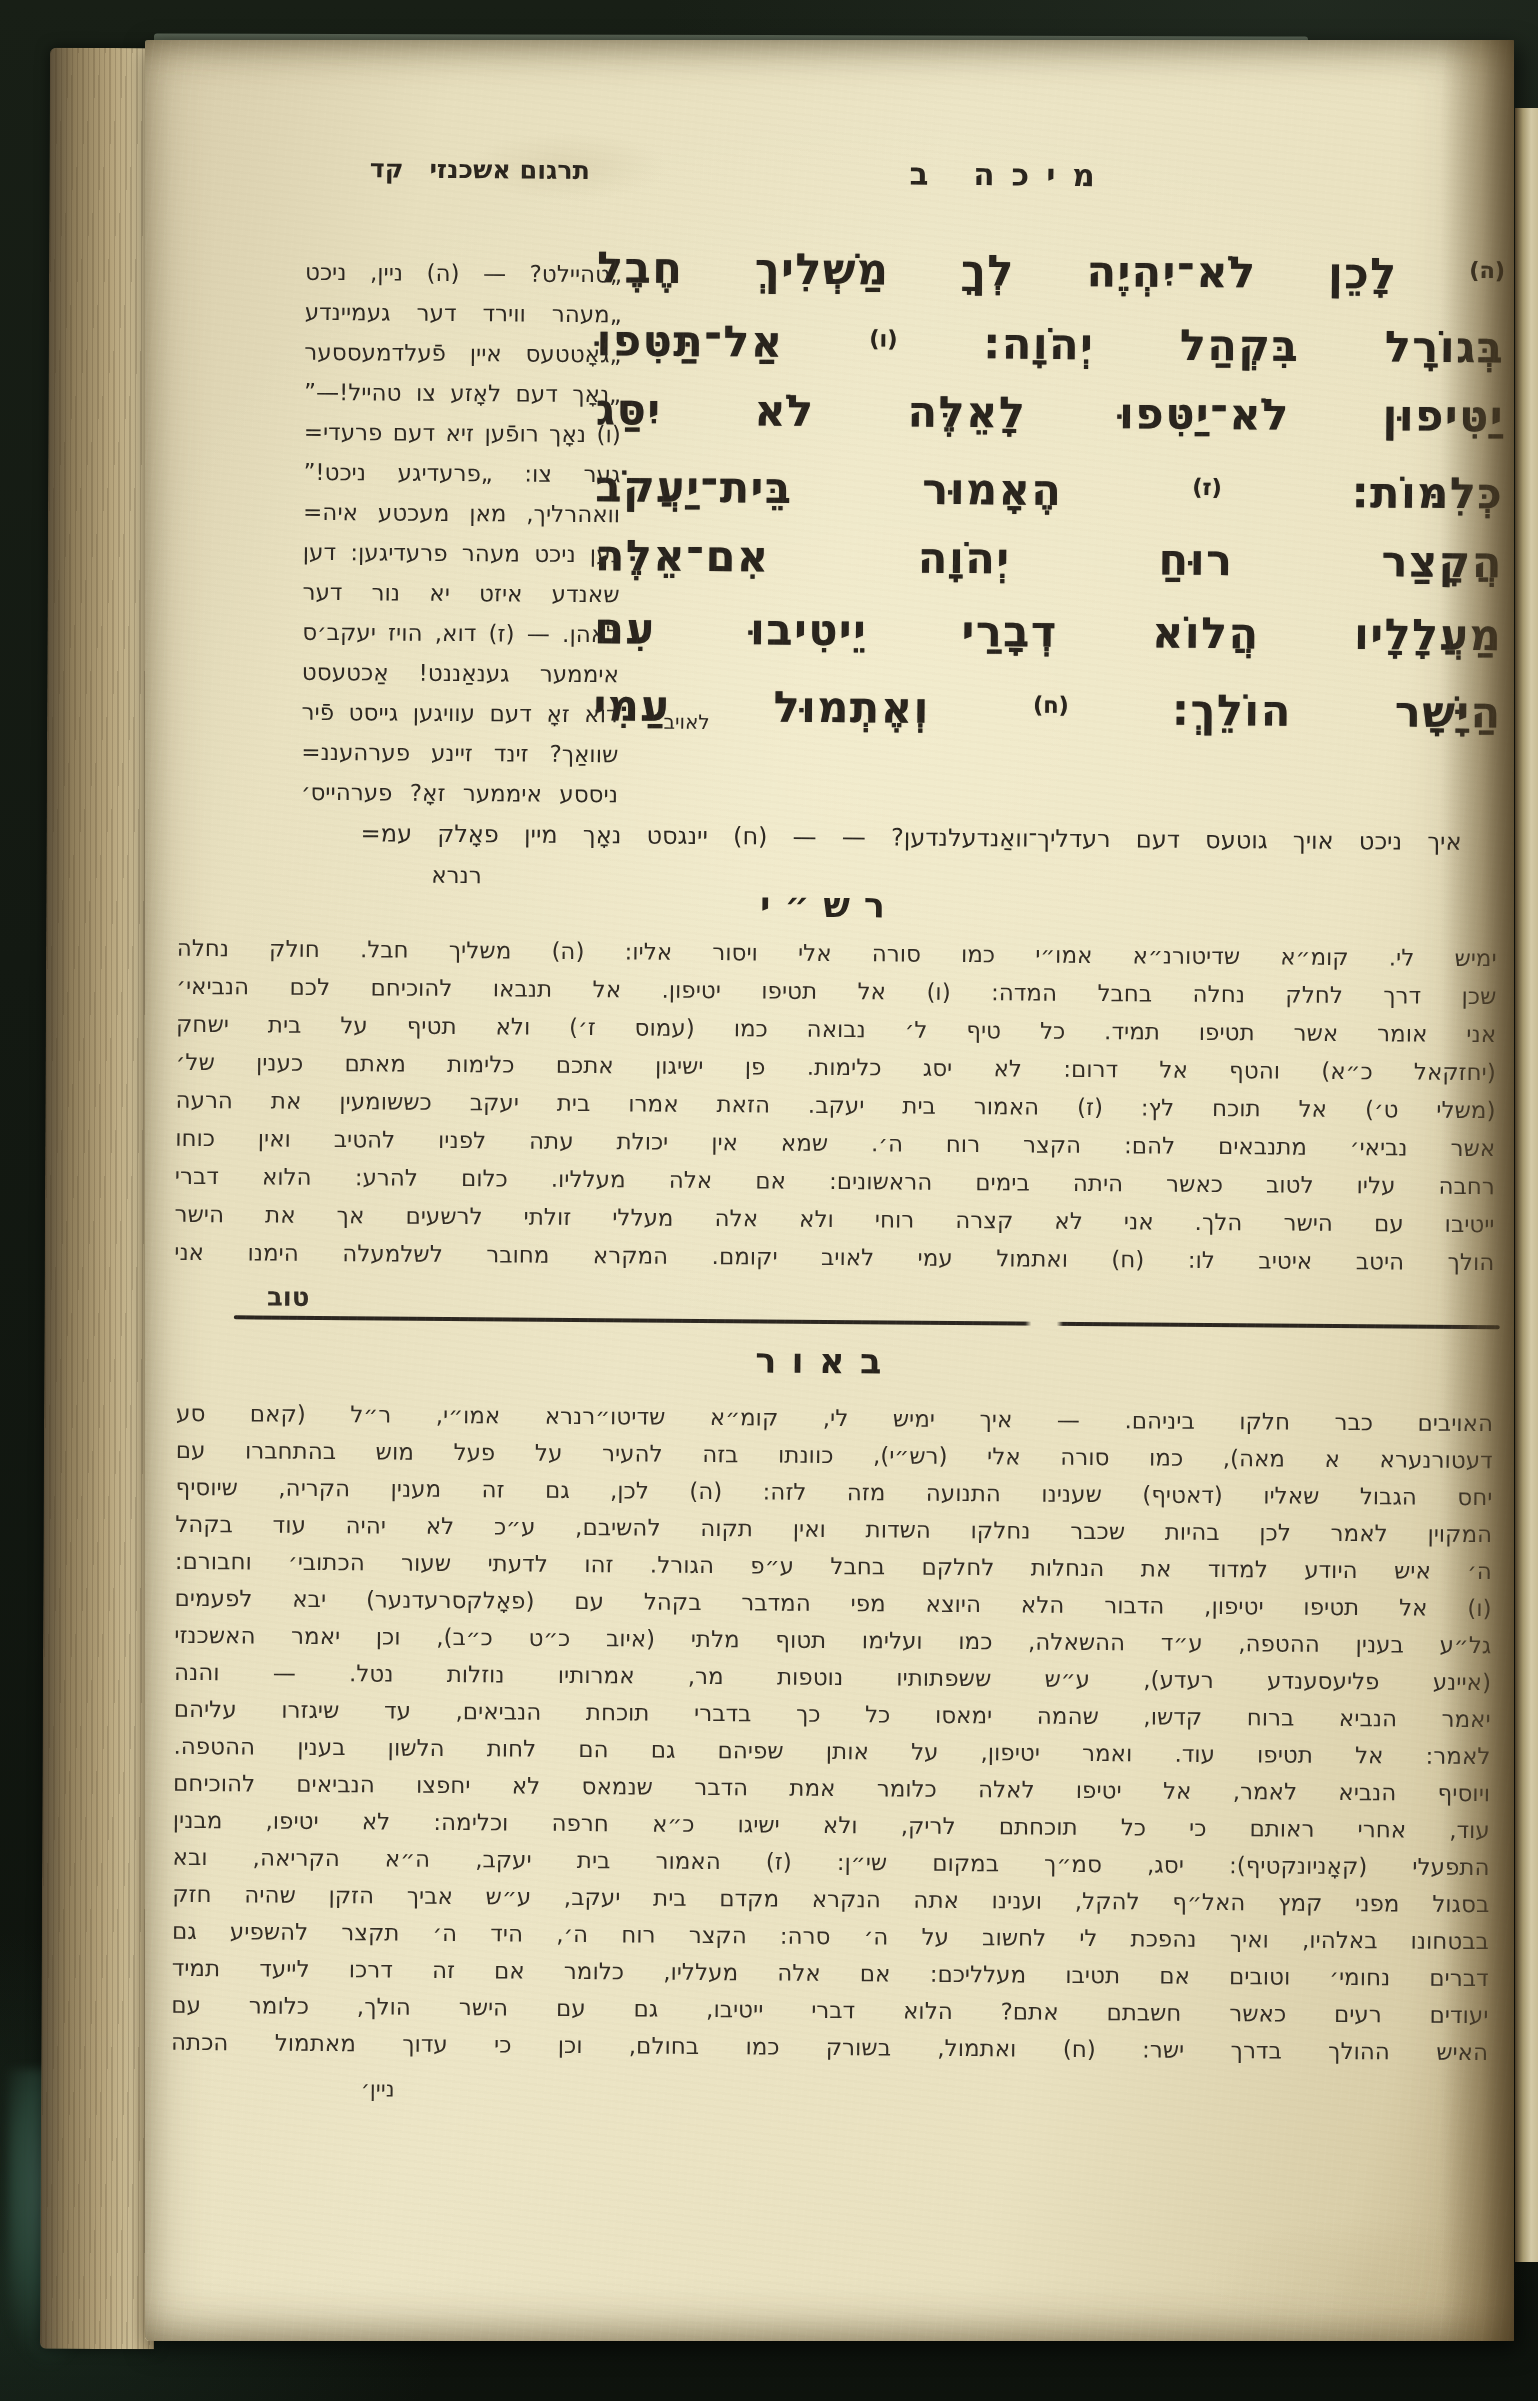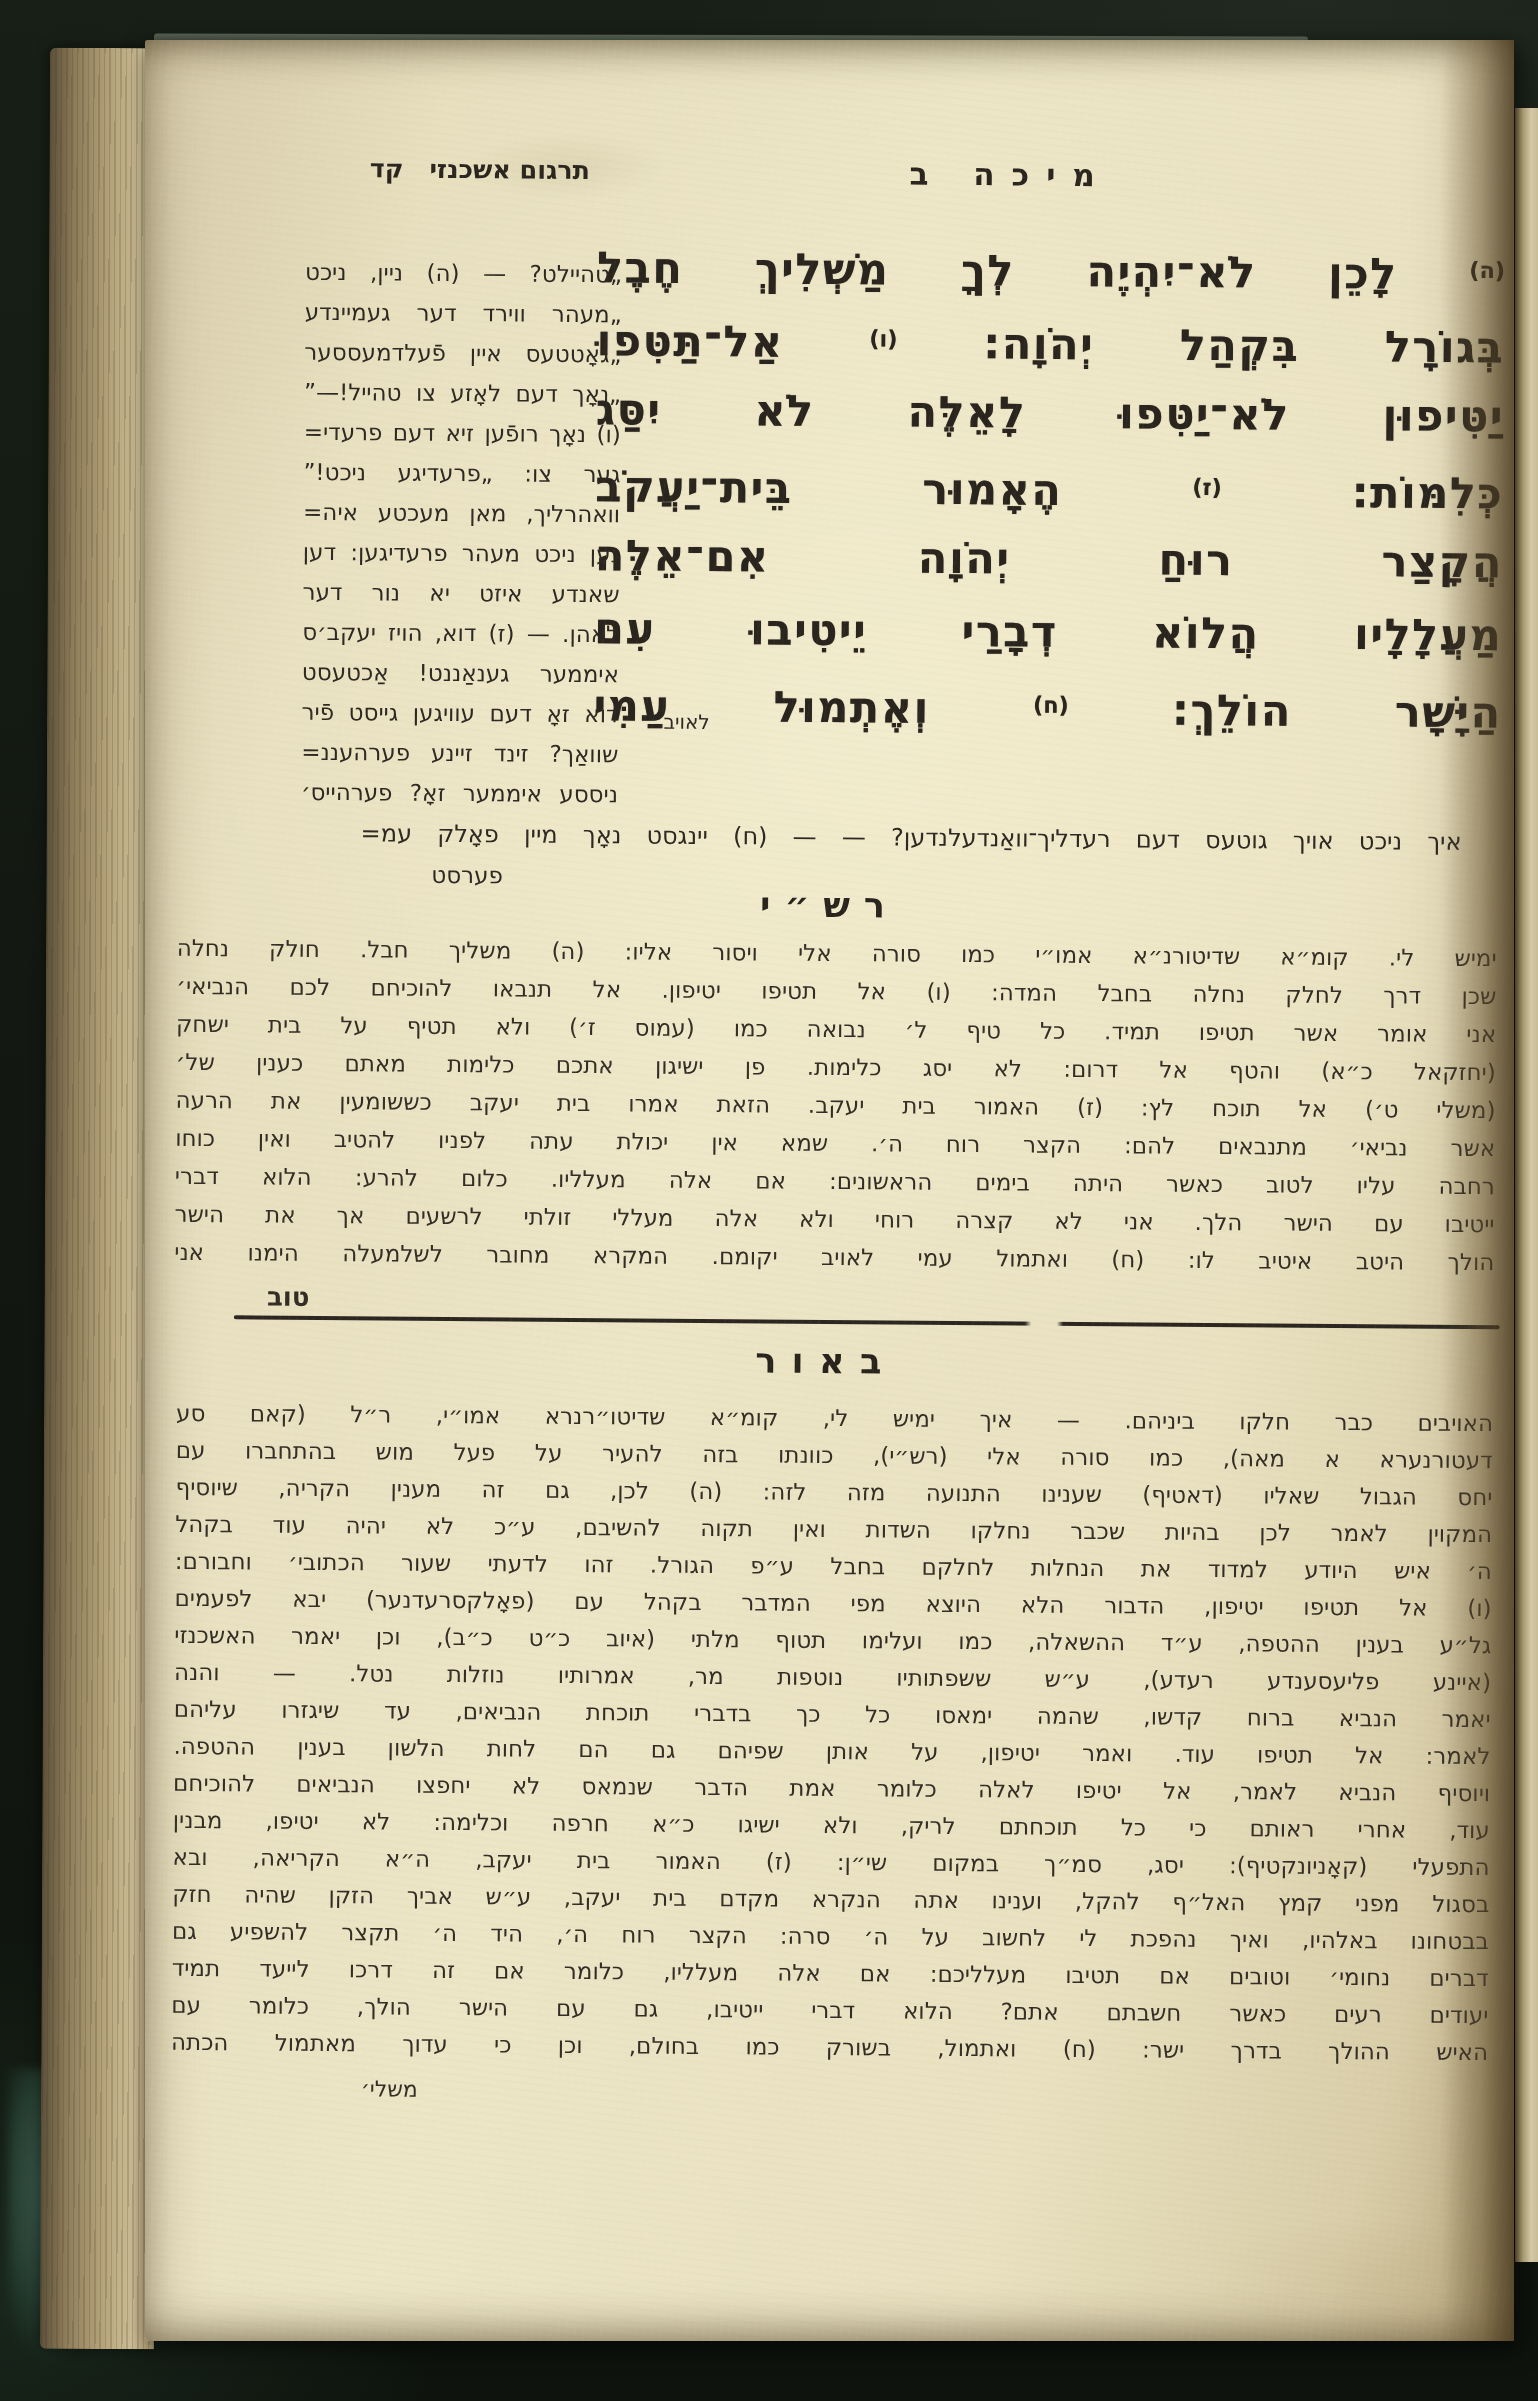--- a/index.html
+++ b/index.html
@@ -128,21 +128,21 @@
         <div class="tline">שאנדע איזט יא נור דער</div>
         <div class="tline">לאהן. — (ז) דוא, הויז יעקב׳ס</div>
         <div class="tline">איממער גענאַננט! אַכטעסט</div>
         <div class="tline">דוא זאָ דעם עוויגען גייסט פֿיר</div>
         <div class="tline">שוואַך? זינד זיינע פערהעננ=</div>
         <div class="tline">ניססע איממער זאָ? פערהייס׳</div>
       </div>
 
       <div class="bible-catch">לאויב</div>
       <div class="wide-line">איך ניכט אויך גוטעס דעם רעדליך־וואַנדעלנדען? — — (ח) יינגסט נאָך מיין פאָלק עמ=</div>
-      <div class="cont-word">פערסט</div>
+      <div class="cont-word">רנרא</div>
 
       <div class="sec-header rashi-header">רש״י</div>
 
       <div class="rashi">
         <div class="rline">ימיש לי. קומ״א שדיטורנ״א אמו״י כמו סורה אלי ויסור אליו: (ה) משליך חבל. חולק נחלה</div>
         <div class="rline">שכן דרך לחלק נחלה בחבל המדה: (ו) אל תטיפו יטיפון. אל תנבאו להוכיחם לכם הנביאי׳</div>
         <div class="rline">אני אומר אשר תטיפו תמיד. כל טיף ל׳ נבואה כמו (עמוס ז׳) ולא תטיף על בית ישחק</div>
         <div class="rline">(יחזקאל כ״א) והטף אל דרום: לא יסג כלימות. פן ישיגון אתכם כלימות מאתם כענין של׳</div>
         <div class="rline">(משלי ט׳) אל תוכח לץ: (ז) האמור בית יעקב. הזאת אמרו בית יעקב כששומעין את הרעה</div>
         <div class="rline">אשר נביאי׳ מתנבאים להם: הקצר רוח ה׳. שמא אין יכולת עתה לפניו להטיב ואין כוחו</div>
@@ -169,21 +169,21 @@
         <div class="bline2">לאמר: אל תטיפו עוד. ואמר יטיפון, על אותן שפיהם גם הם לחות הלשון בענין ההטפה.</div>
         <div class="bline2">ויוסיף הנביא לאמר, אל יטיפו לאלה כלומר אמת הדבר שנמאס לא יחפצו הנביאים להוכיחם</div>
         <div class="bline2">עוד, אחרי ראותם כי כל תוכחתם לריק, ולא ישיגו כ״א חרפה וכלימה: לא יטיפו, מבנין</div>
         <div class="bline2">התפעלי (קאָניונקטיף): יסג, סמ״ך במקום שי״ן: (ז) האמור בית יעקב, ה״א הקריאה, ובא</div>
         <div class="bline2">בסגול מפני קמץ האל״ף להקל, וענינו אתה הנקרא מקדם בית יעקב, ע״ש אביך הזקן שהיה חזק</div>
         <div class="bline2">בבטחונו באלהיו, ואיך נהפכת לי לחשוב על ה׳ סרה: הקצר רוח ה׳, היד ה׳ תקצר להשפיע גם</div>
         <div class="bline2">דברים נחומי׳ וטובים אם תטיבו מעלליכם: אם אלה מעלליו, כלומר אם זה דרכו לייעד תמיד</div>
         <div class="bline2">יעודים רעים כאשר חשבתם אתם? הלוא דברי ייטיבו, גם עם הישר הולך, כלומר עם</div>
         <div class="bline2">האיש ההולך בדרך ישר: (ח) ואתמול, בשורק כמו בחולם, וכן כי עדוך מאתמול הכתה</div>
       </div>
-      <div class="biur-catch">משלי׳</div>
+      <div class="biur-catch">ניין׳</div>
 
     </div>
 
     <div class="grain"></div>
     <div class="gutter"></div>
   </div>
 
   <div class="facing-sliver"></div>
 </div>
 

